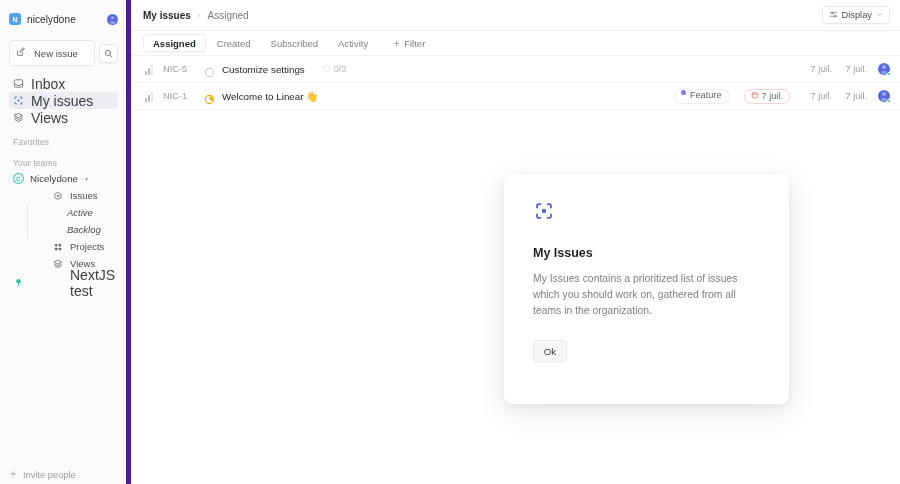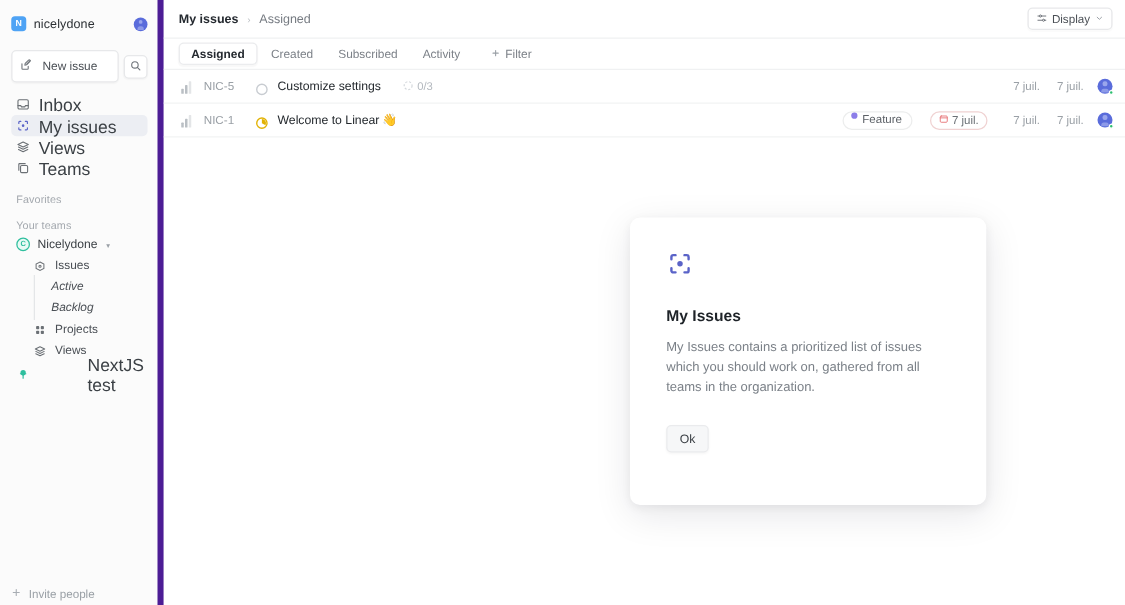--- a/index.html
+++ b/index.html
@@ -288,42 +288,33 @@
           <svg width="11" height="11" viewBox="0 0 16 16" fill="none" stroke="#6b7075" stroke-width="1.3" stroke-linecap="round" stroke-linejoin="round">
             <path d="M8 2.3 L14 5.2 L8 8.1 L2 5.2 Z"></path>
               <path d="M2.6 8.2 L8 10.8 L13.4 8.2"></path>
               <path d="M2.6 11.1 L8 13.7 L13.4 11.1"></path>
           </svg>
         </span>
         <span>Views</span>
       </div>
 
 
-      <div class="nav-item">
-        <span class="nav-ico">
-          <svg width="11" height="11" viewBox="0 0 16 16" fill="none" stroke="#6b7075" stroke-width="1.3" stroke-linecap="round" stroke-linejoin="round">
-            <rect x="5" y="5" width="8.2" height="8.2" rx="1.3"></rect>
-            <path d="M3 10.5 V3.6 a.8.8 0 0 1 .8-.8 H10.4"></path>
-          </svg>
-        </span>
-        <span>Teams</span>
-      </div>
     </div>
 
     <div class="section-label">Favorites</div>
 
     <div class="section-label">Your teams</div>
 
     <div class="team-head">
       <span class="team-dot">C</span>
       <span>Nicelydone</span>
       <span class="caret">▾</span>
     </div>
 
-    <div style="position:relative;">
+    <div style="position:relative;padding-left:26px;">
       <div class="tree-rail" style="top:16px;height:36px;"></div>
 
       <div class="sub-item">
         <span class="nav-ico">
           <svg width="10" height="10" viewBox="0 0 16 16" fill="none" stroke="#6b7075" stroke-width="1.3" stroke-linecap="round">
             <path d="M8 2.6 L13 5.3 v5.4 L8 13.4 L3 10.7 V5.3 Z"></path>
             <circle cx="8" cy="8" r="1.4"></circle>
           </svg>
         </span>
         <span>Issues</span>

